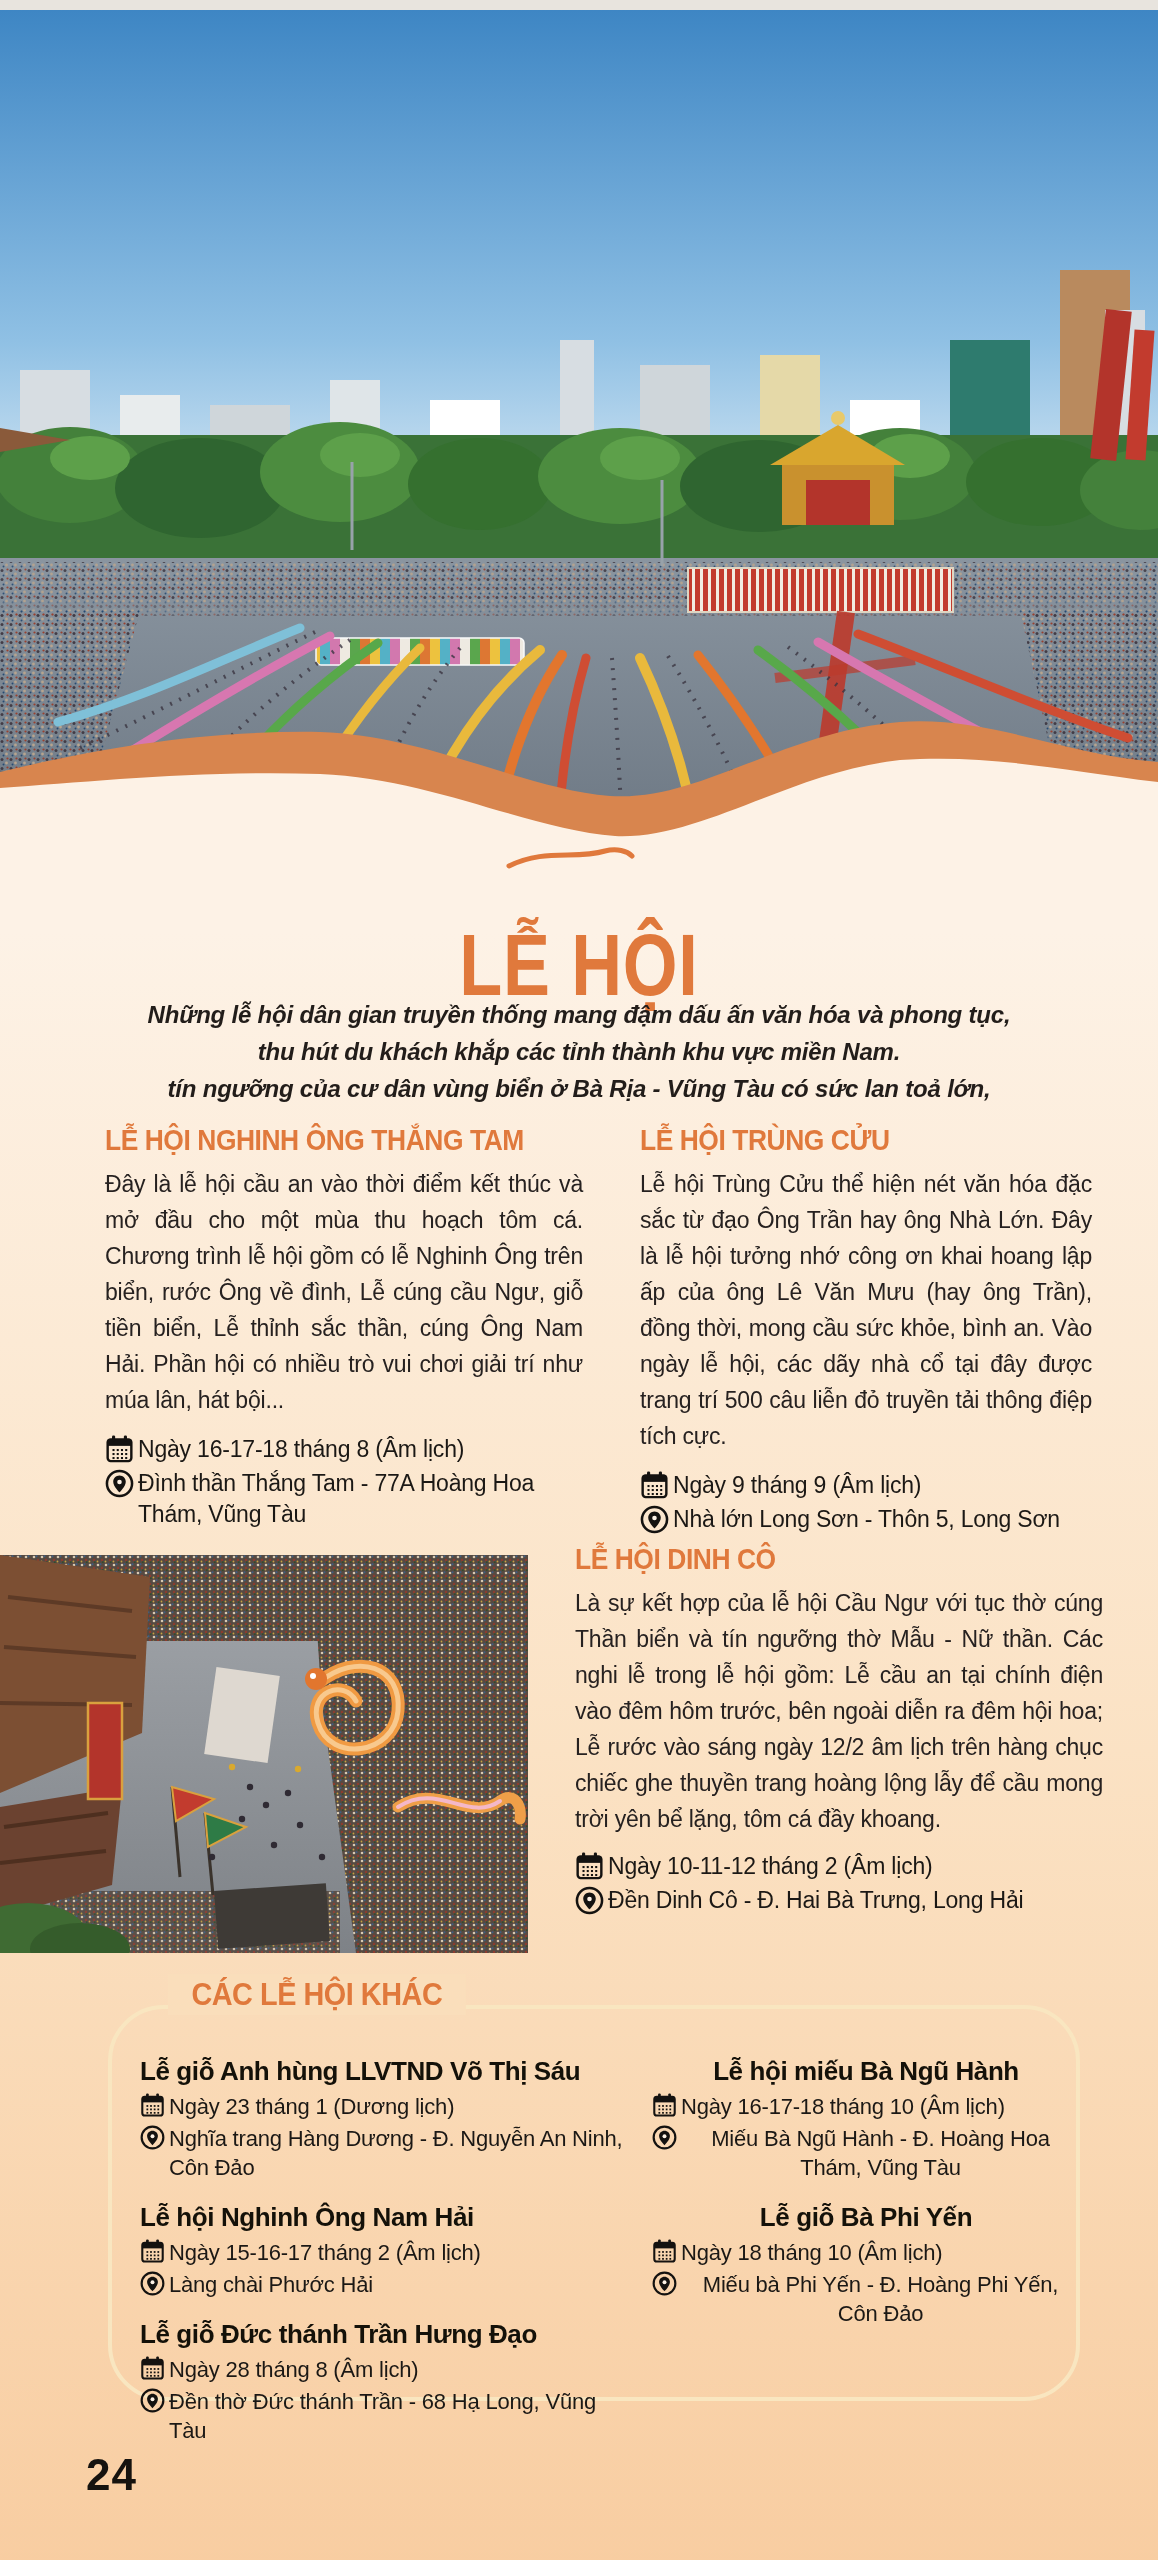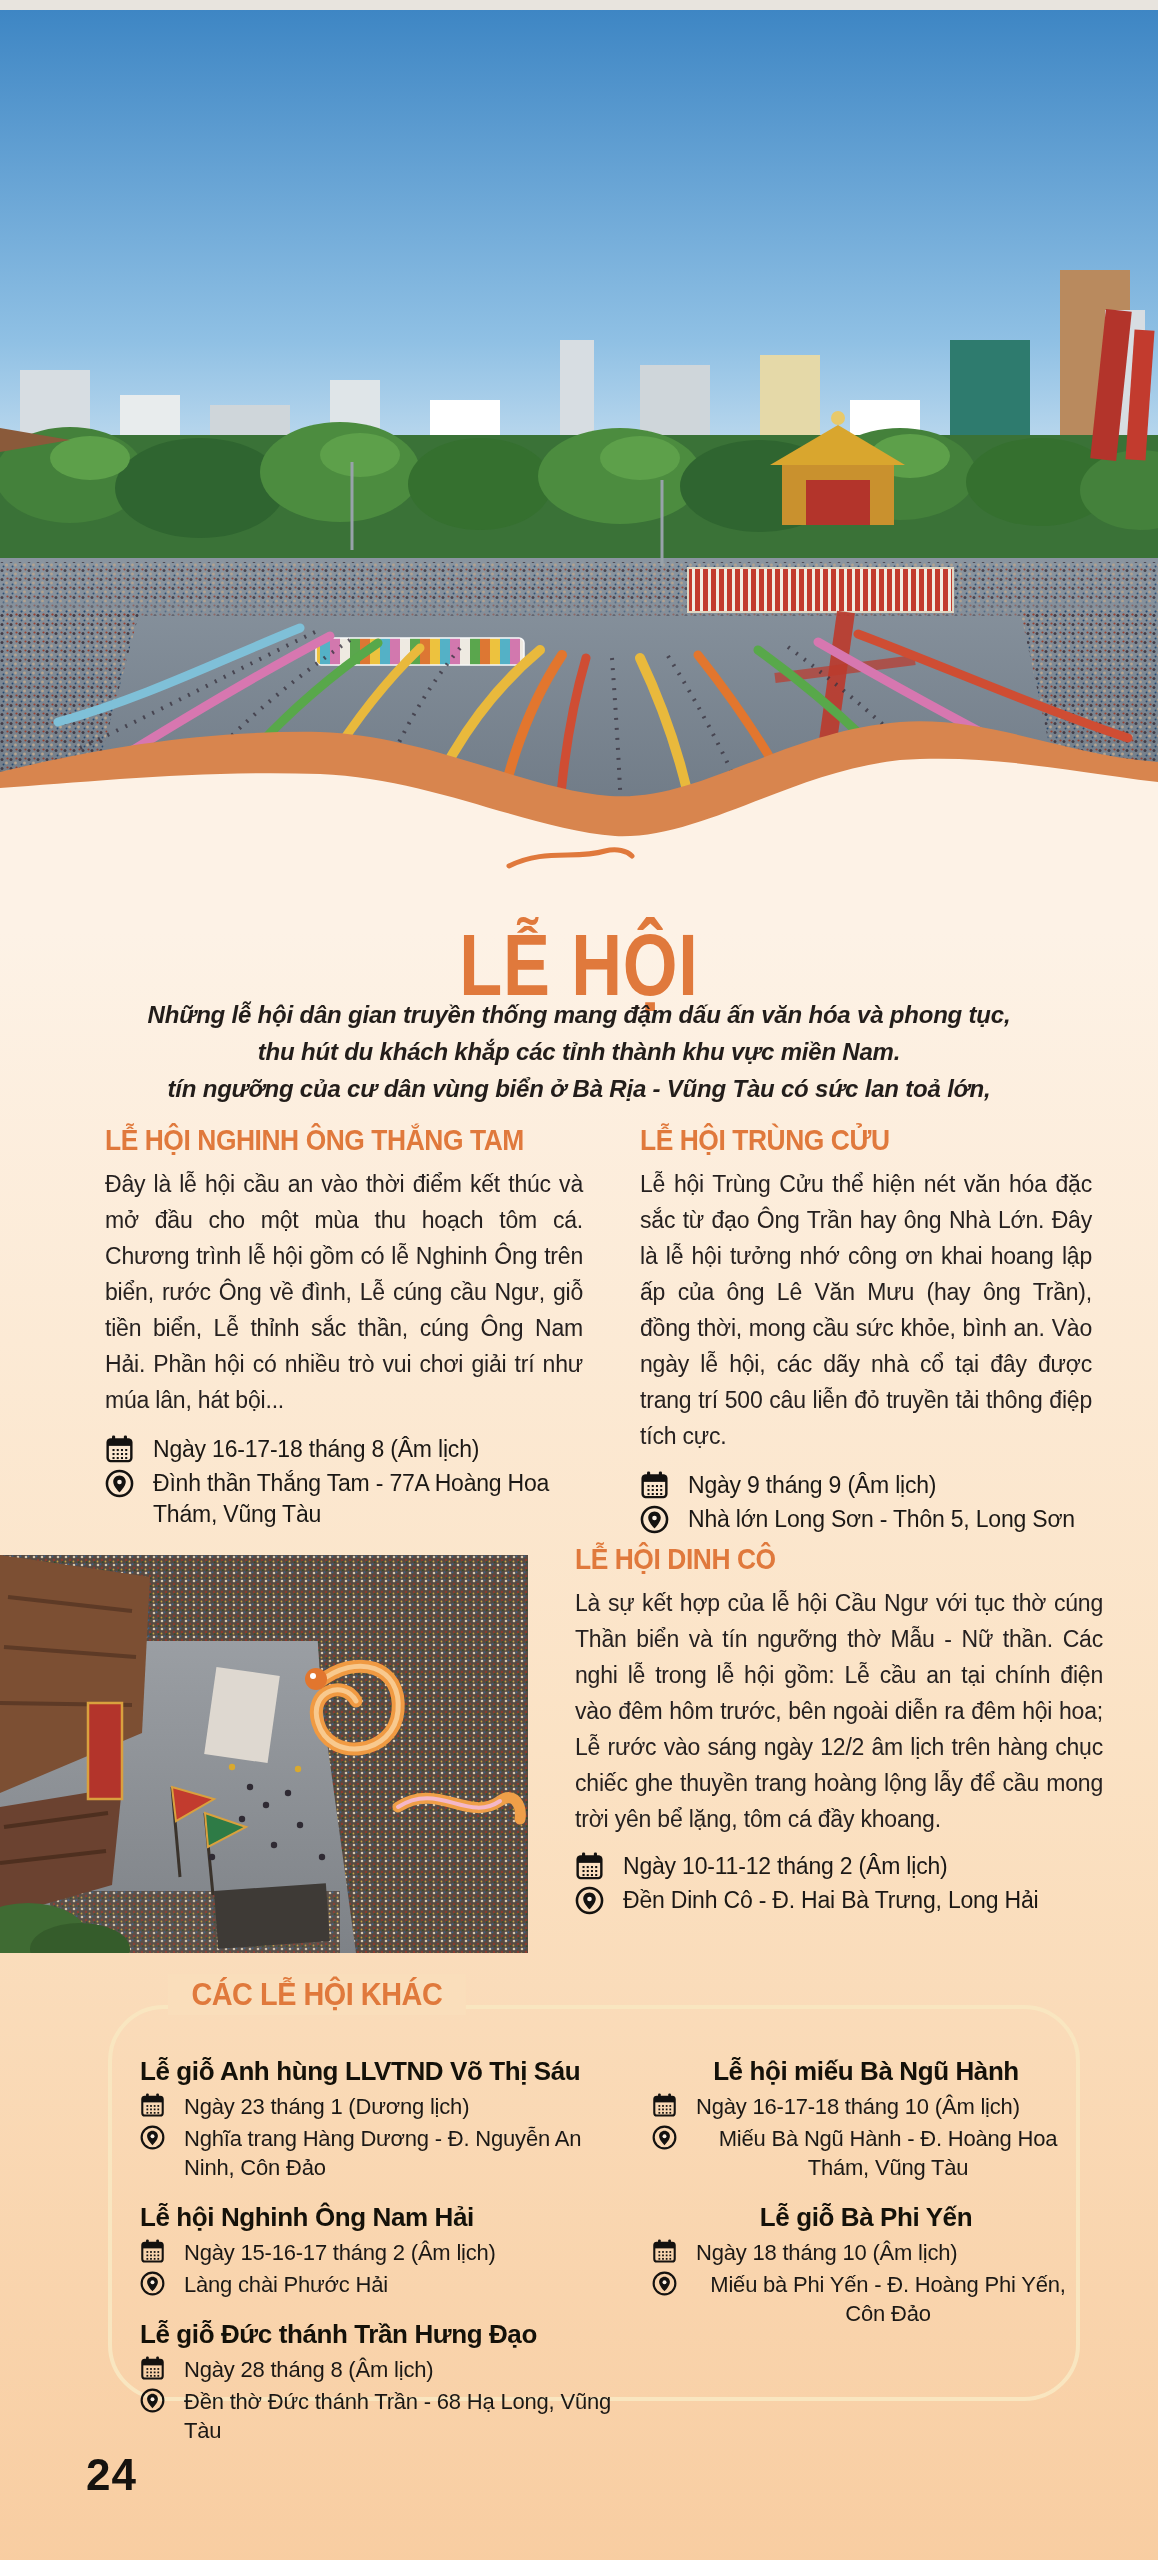--- a/index.html
+++ b/index.html
@@ -28,21 +28,21 @@
   .col-right{position:absolute;left:640px;top:1113px;width:452px;}
   .dinhco-text{position:absolute;left:575px;top:1532px;width:528px;}
   .dinhco-photo{position:absolute;left:0;top:1545px;width:528px;height:398px;overflow:hidden;}
 
   h3.section-head{margin:0 0 9px 0;font-size:30px;font-weight:bold;color:#e0793c;
     letter-spacing:-0.5px;white-space:nowrap;transform:scaleX(.88);transform-origin:left center;}
   p.body-text{margin:0;font-size:23px;line-height:36px;text-align:justify;
     letter-spacing:-0.2px;color:#262120;}
 
   .meta{margin-top:16px;}
-  .meta-row{display:flex;align-items:flex-start;gap:19px;font-size:23px;line-height:31px;
+  .meta-row{display:flex;align-items:flex-start;gap:4px;font-size:23px;line-height:31px;
     color:#1b1815;letter-spacing:-0.2px;}
   .meta-row + .meta-row{margin-top:3px;}
   .ico{width:29px;height:29px;flex:0 0 29px;margin-top:1px;color:#141210;}
 
   
   .others-box{position:absolute;left:108px;top:1995px;width:972px;height:396px;
     border:4px solid #f9e6c0;border-radius:56px;box-sizing:border-box;}
   .others-heading{position:absolute;left:168px;top:1964px;background:#fadebb;padding:2px 26px;
     font-size:32px;font-weight:bold;color:#e0793c;letter-spacing:-0.5px;white-space:nowrap;
     transform:scaleX(.9);transform-origin:left center;}

